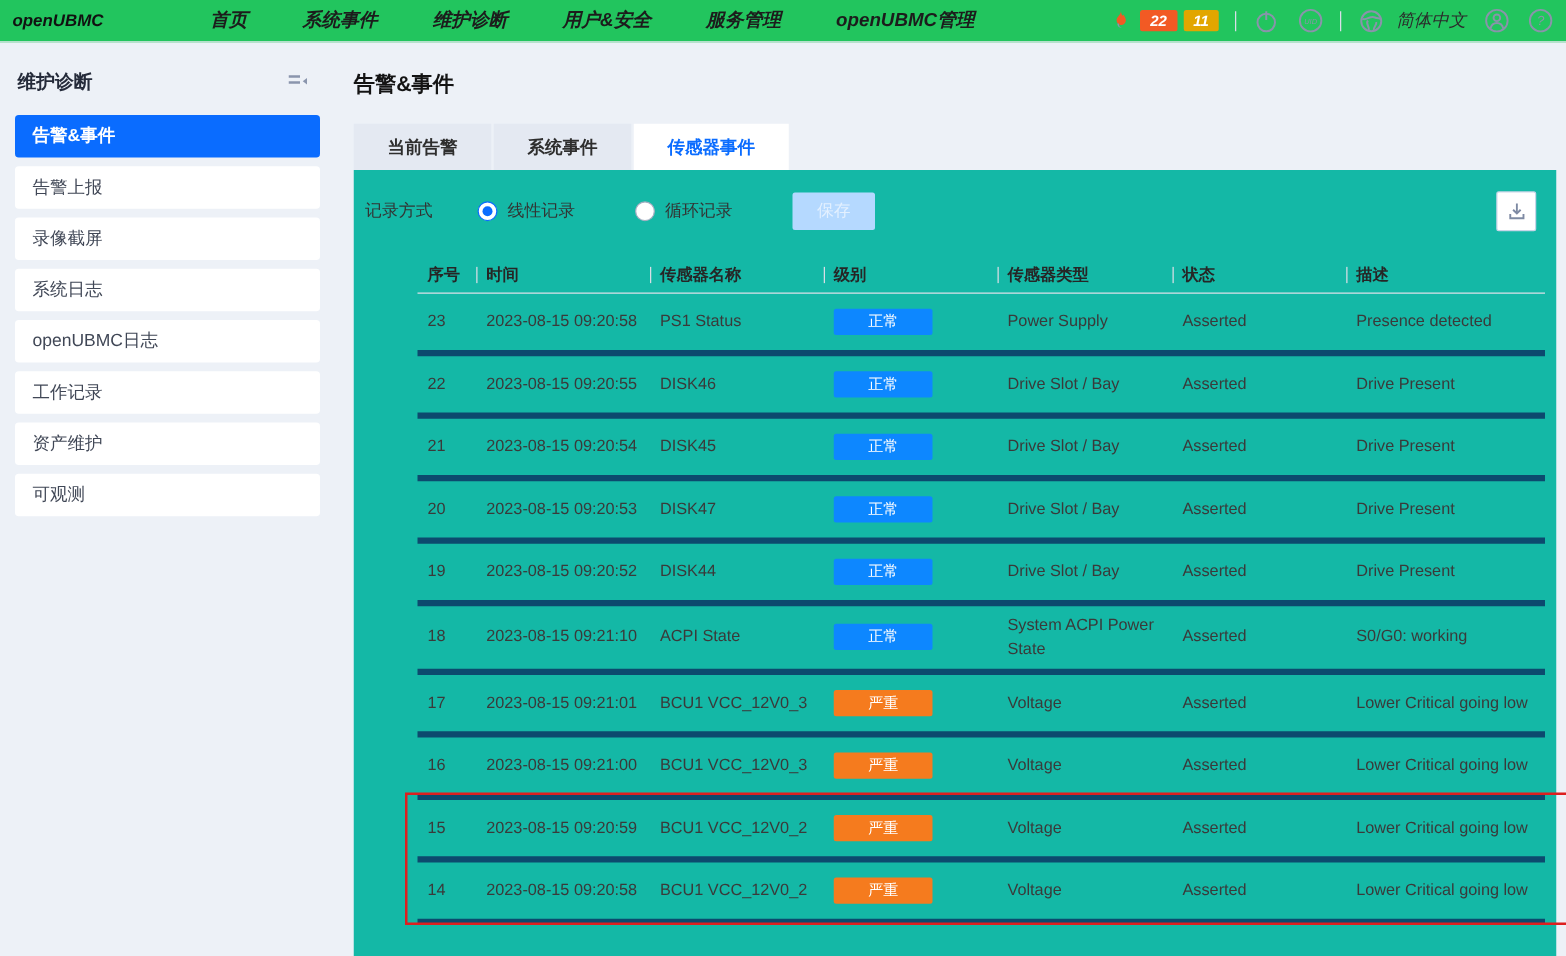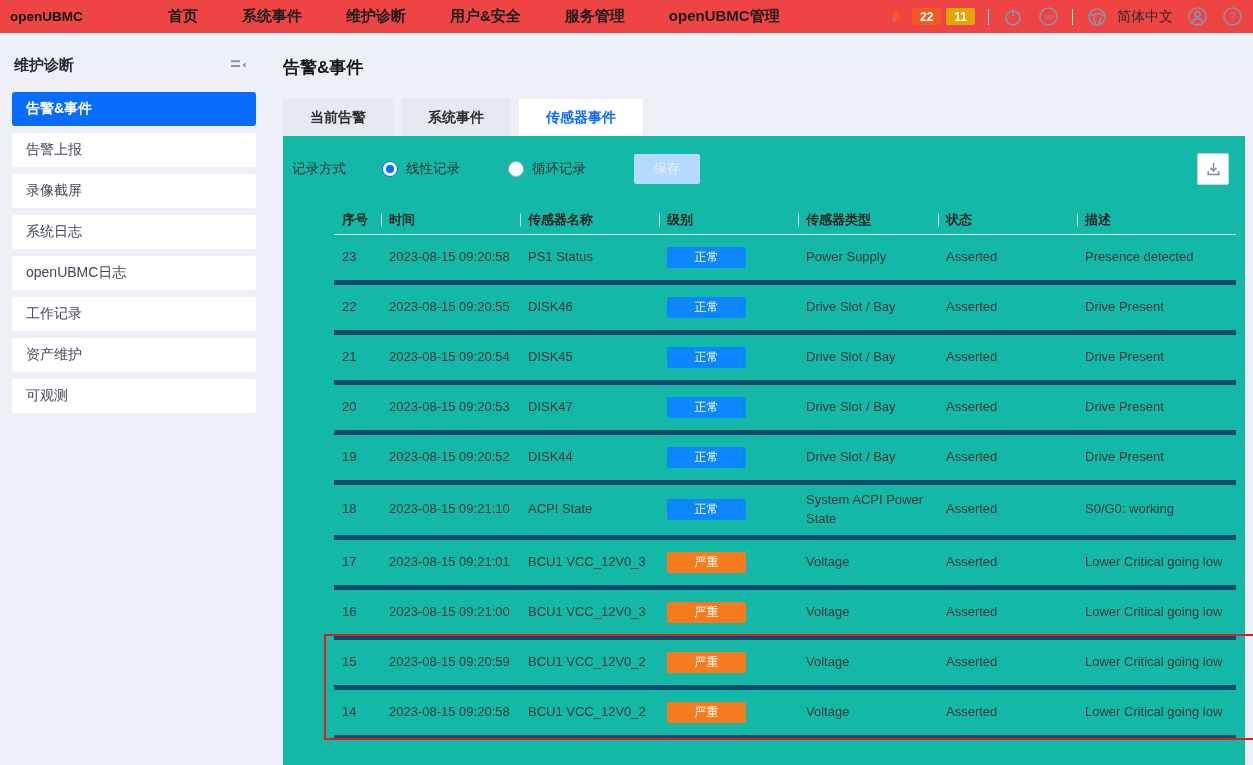--- a/index.html
+++ b/index.html
@@ -1,21 +1,21 @@
 <!DOCTYPE html>
 <html style="--primary: #0a6cff; --badge-normal: #0d87ff; --badge-critical: #f57b1e; --alarm-crit: #f25a24; --alarm-minor: #e2a600; --hl-border: #dd1f1f; --save-bg: #b5d9ff;"><head>
 <meta charset="utf-8">
 <style>
   * { margin:0; padding:0; box-sizing:border-box; }
   html,body { width:1253px; height:765px; overflow:hidden;
     font-family:"Liberation Sans","DejaVu Sans",sans-serif; background:#edf1f7; }
 
   
-  .topbar { height:34px; background:#ef4444; border-bottom:1px solid #e6e9f0;
-    display:flex; align-items:center; position:relative; }
+  .topbar { height:34px; background:#22c55e; border-bottom:1px solid #e6e9f0;
+    display:flex; align-items:center; position:relative;font-style:italic; }
   .brand { font-size:13.5px; font-weight:700; color:#111; margin-left:10px; width:158px; }
   .topnav { display:flex; gap:44px; }
   .topnav .nav-item { font-size:15px; font-weight:600; color:#1c1c1c; cursor:pointer; white-space:nowrap; }
   .top-right { position:absolute; right:10px; display:flex; align-items:center; gap:13px; }
   .alarm-group { display:flex; align-items:center; gap:5px; }
   .count-badge { font-size:12px; color:#fff; padding:1.5px 8px; border-radius:2px; font-weight:600; }
   .count-badge.crit { background:var(--alarm-crit,#f25a24); }
   .count-badge.minor { background:var(--alarm-minor,#e2a600); }
   .vsep { width:1px; height:16px; background:#d9dee8; }
   .icon-btn { width:22px; height:22px; display:flex; align-items:center; justify-content:center; cursor:pointer; }
@@ -30,21 +30,21 @@
   .sidebar-head { display:flex; align-items:center; justify-content:space-between;
     padding:20px 16px 16px 14px; }
   .sidebar-title { font-size:15px; font-weight:700; color:#252b3a; }
   .side-item { height:34px; background:#fff; border-radius:3px; margin:0 9px 7px 12px;
     display:flex; align-items:center; padding-left:14px; font-size:14px; color:#404756; cursor:pointer; }
   .side-item.active { background:var(--primary,#0a6cff); color:#fff; font-weight:700; }
 
   
   .main { flex:1; display:flex; flex-direction:column; }
   .page-title { font-size:17px; font-weight:700; color:#141414; margin:22px 0 20px 18px; }
-  .tabs { display:flex; gap:8px; margin-left:18px; }
+  .tabs { display:flex; gap:2px; margin-left:18px; }
   .tab { height:37px; line-height:37px; padding:0 27px; background:#e4e9f2;
     font-size:14px; font-weight:600; color:#2e2e2e; cursor:pointer; white-space:nowrap; }
   .tab.active { background:#fff; color:var(--primary,#0a6cff); }
   .panel { background:#14b8a6; margin:0 8px 0 18px; flex:1; position:relative; padding:18px 9px 0; }
 
   
   .controls { display:flex; align-items:center; height:30px; }
   .ctl-label { font-size:13.5px; color:#333; margin-right:36px; }
   .radio { display:flex; align-items:center; gap:8px; cursor:pointer; }
   .radio + .radio { margin-left:48px; }

